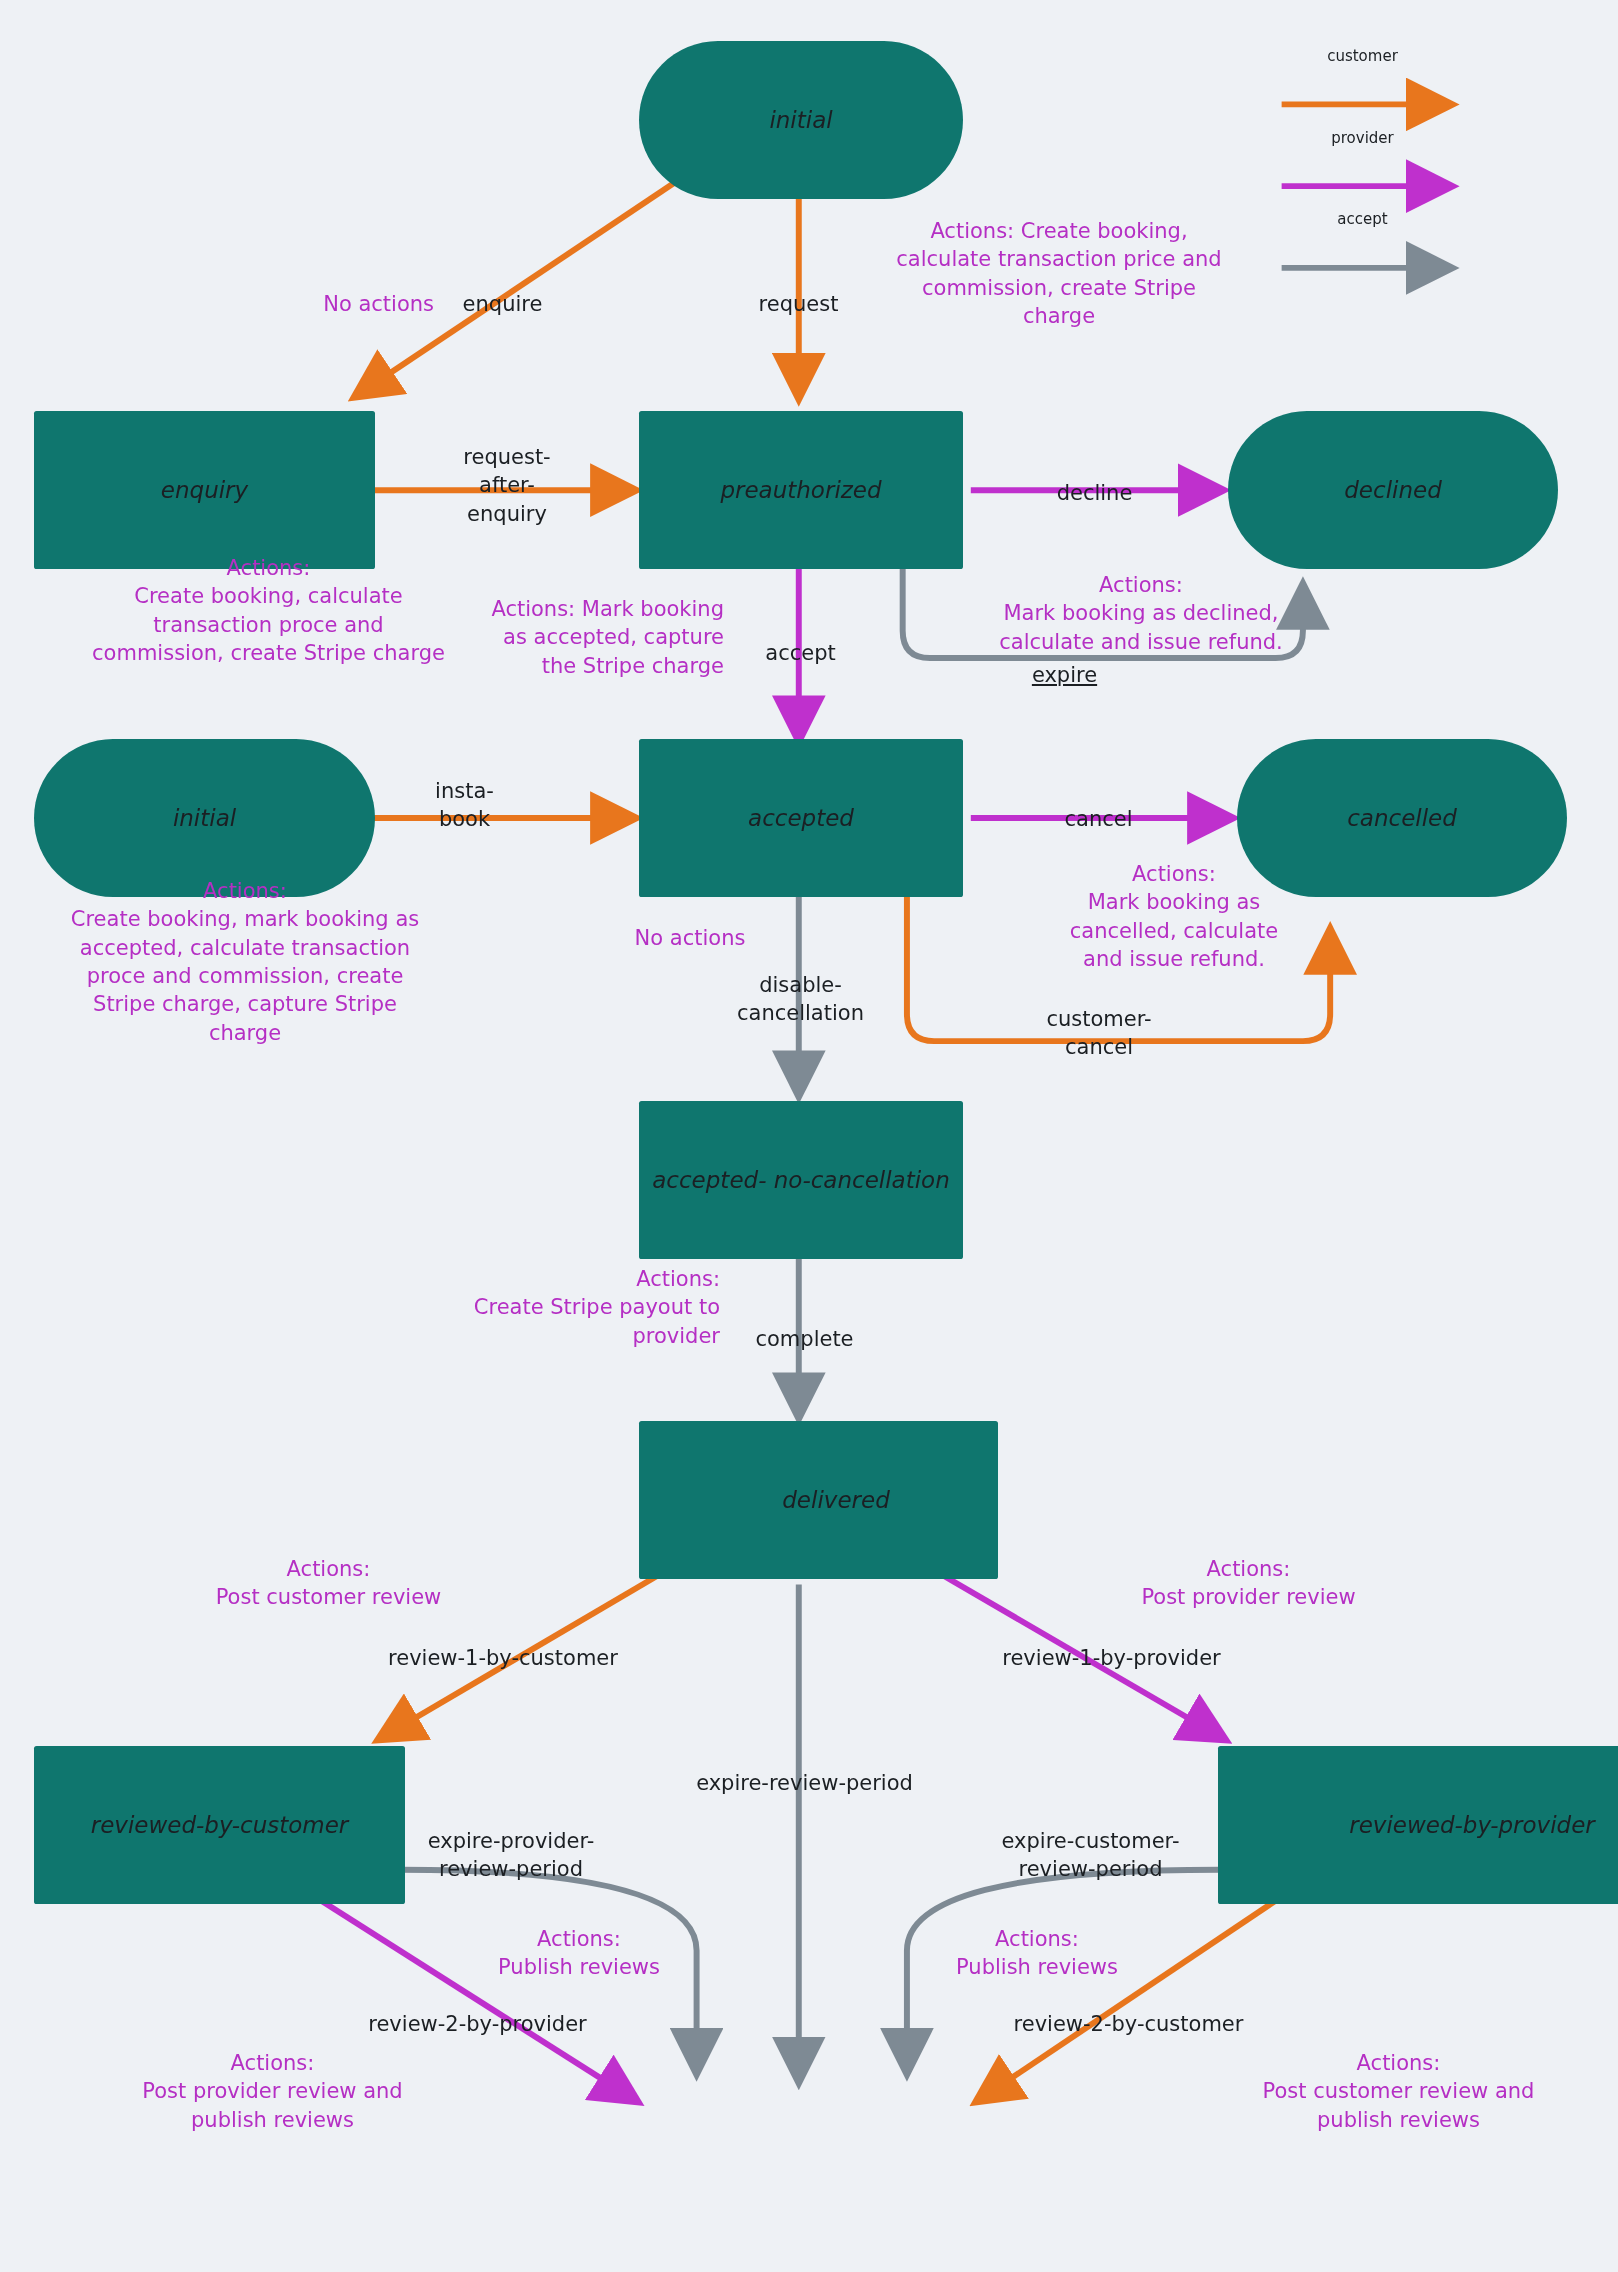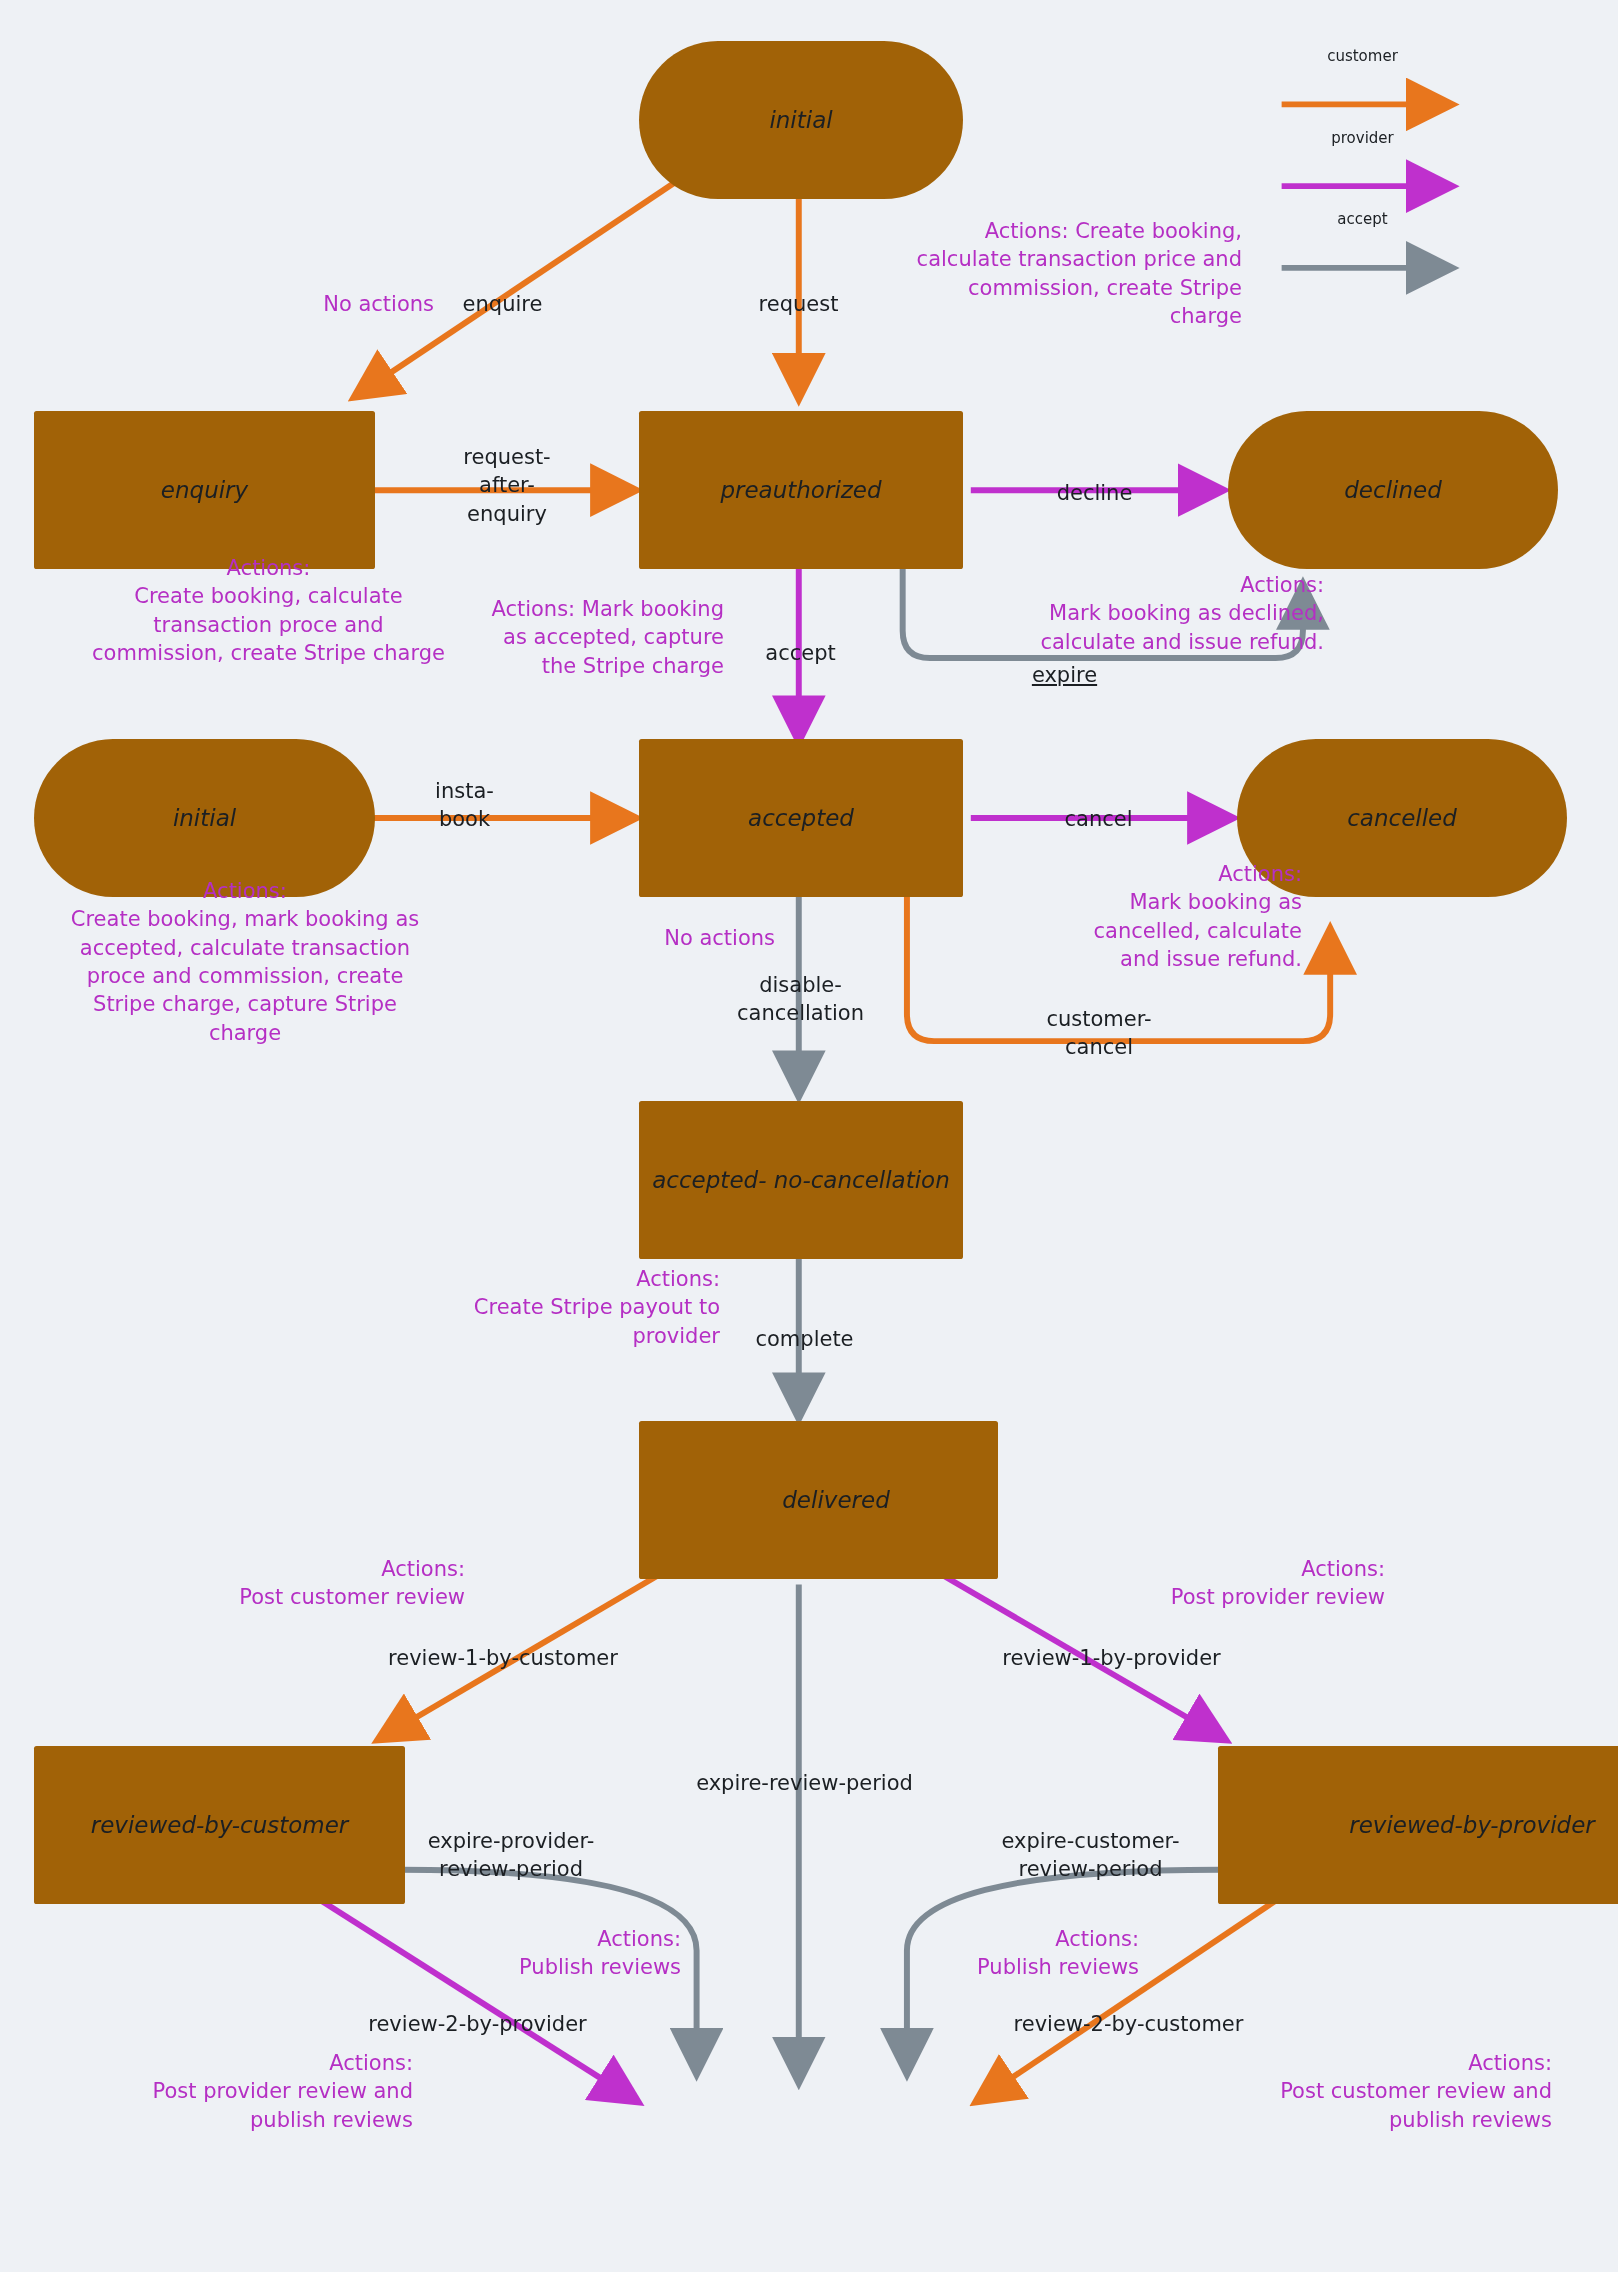--- a/index.html
+++ b/index.html
@@ -20,21 +20,21 @@
   svg.edges {
     position: absolute;
     left: 0;
     top: 0;
     width: 1618px;
     height: 2273px;
     pointer-events: none;
   }
   .node {
     position: absolute;
-    background: #a16207;
+    background: #0f766e;
     display: flex;
     align-items: center;
     justify-content: center;
     font-style: italic;
     color: #1b1f23;
     font-size: 23px;
     text-align: center;
     line-height: 1.25;
   }
   .node.rect { border-radius: 2.6px; }
@@ -42,21 +42,21 @@
   .lbl {
     position: absolute;
     font-size: 21px;
     color: #1b1f23;
     line-height: 1.35;
     text-align: center;
     white-space: pre-line;
   }
   .lbl.act {
     color: #b52fc4;
-    text-align: right;
+    text-align: center;
   }
   .lbl.act.right { text-align: right; }
   .lbl.act.center { text-align: center; }
   .legend-txt {
     position: absolute;
     font-size: 15px;
     color: #1b1f23;
     text-align: center;
   }
 </style>

